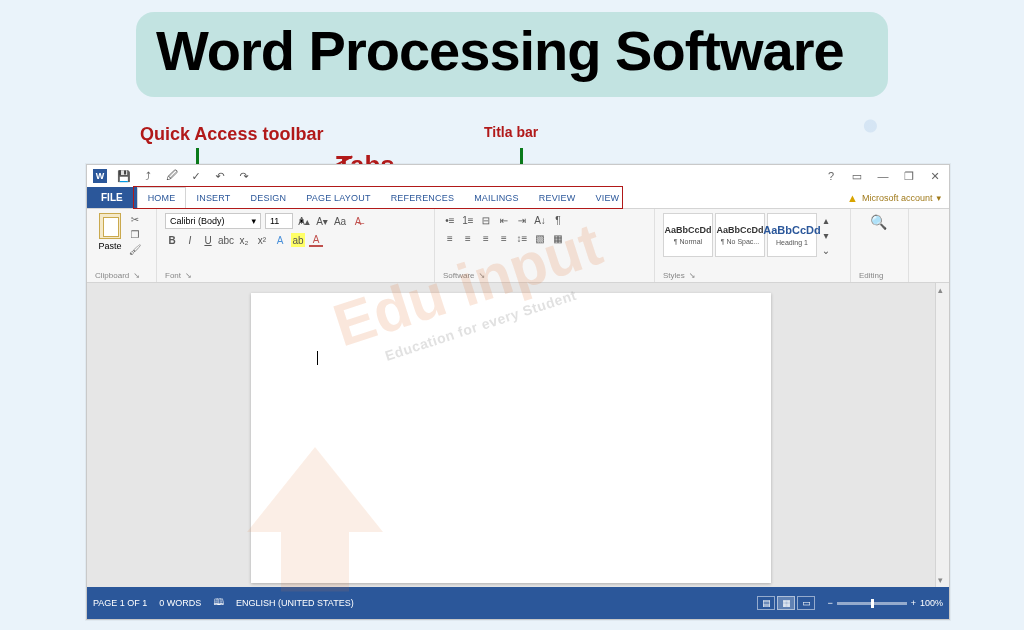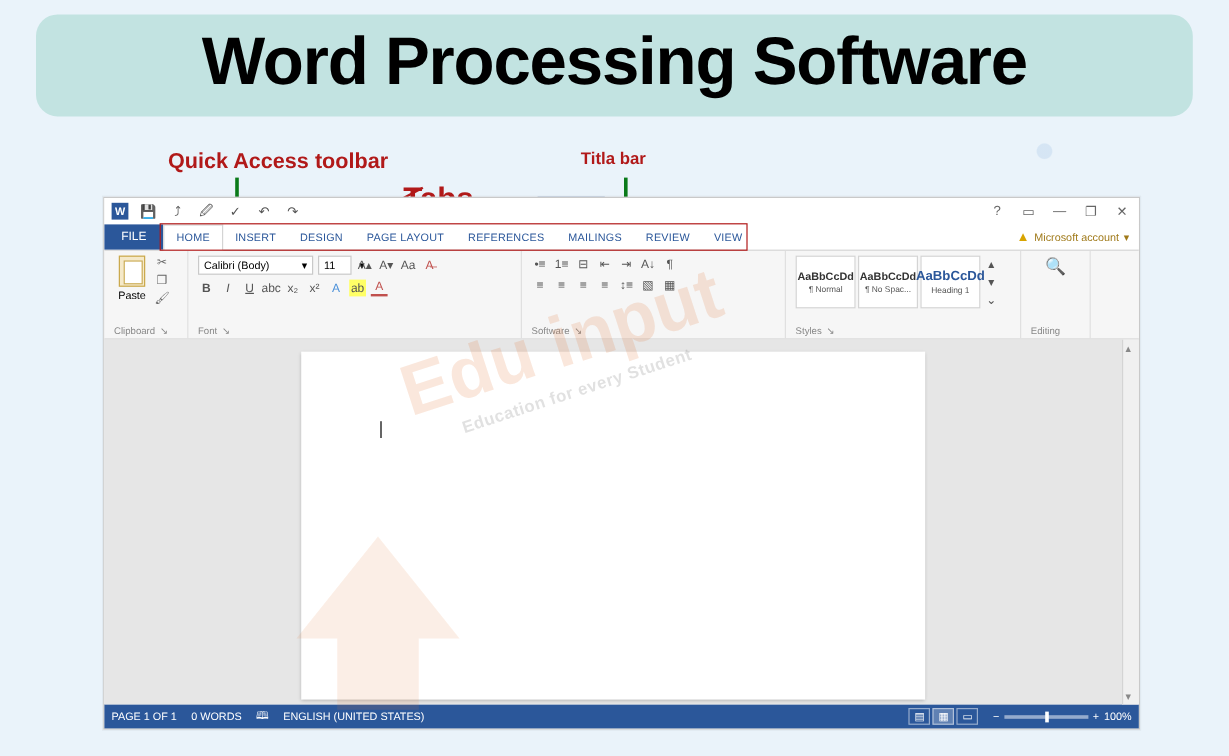--- a/index.html
+++ b/index.html
@@ -16,25 +16,25 @@
     inset: 0;
     background:
       radial-gradient(circle at 10% 30%, rgba(200,220,240,.6) 6px, transparent 7px),
       radial-gradient(circle at 30% 70%, rgba(200,220,240,.6) 6px, transparent 7px),
       radial-gradient(circle at 85% 20%, rgba(200,220,240,.6) 6px, transparent 7px),
       linear-gradient(#eaf3fa, #eaf3fa);
   }
   .title-chip {
     position: relative;
     margin: 12px auto 0;
-    width: 964px;
+    width: 752px;
     background: #c2e3e1;
     border-radius: 18px;
     padding: 6px 20px 14px;
-    text-align: center;
+    text-align: left;
   }
   .title-chip h1 {
     font-size: 56px;
     font-weight: 900;
     letter-spacing: -1px;
     color: #000;
     font-family: Arial, sans-serif;
   }
   .word-window {
     position: absolute;
@@ -78,21 +78,21 @@
   .tabs {
     height: 22px;
     display:flex; align-items:stretch;
     background:#fff;
     border-bottom:1px solid #d4d4d4;
     font-size:10px;
     position: relative;
   }
   .tab-file {
     background:#2b579a; color:#fff; padding:0 14px; display:flex; align-items:center;
-    font-weight:400;
+    font-weight:700;
   }
   .tab {
     padding:0 10px; display:flex;align-items:center;color:#2b579a; text-transform:uppercase;
     font-size:9px; letter-spacing:.2px;
   }
   .tab.active {
     background:#fff; border:1px solid #d4d4d4; border-bottom:1px solid #fff;
     margin-bottom:-1px; color:#2b579a;
   }
   .tab-redbox {
@@ -167,21 +167,21 @@
   }
   .vscroll {
     width:14px; background:#f0f0f0; border-left:1px solid #d4d4d4;
     position:relative;
   }
   .vscroll::after{content:"▾";position:absolute;bottom:2px;left:2px;font-size:9px;color:#888;}
   .vscroll::before{content:"▴";position:absolute;top:2px;left:2px;font-size:9px;color:#888;}
   
   .status {
     height:20px; background:#2b579a; color:#fff; font-size:9px;
-    display:flex; align-items:center; padding:4px 6px; gap:12px;
+    display:flex; align-items:center; padding:16px 6px; gap:12px;
   }
   .status .spacer{flex:1;}
   .view-btns{display:flex;gap:2px;}
   .vbtn{width:18px;height:14px;border:1px solid rgba(255,255,255,.5);display:flex;align-items:center;justify-content:center;font-size:9px;}
   .vbtn.active{background:rgba(255,255,255,.25);}
   .zoom { display:flex; align-items:center; gap:4px; }
   .ztrack{width:70px;height:3px;background:rgba(255,255,255,.5);position:relative;}
   .zthumb{position:absolute;left:34px;top:-3px;width:3px;height:9px;background:#fff;}
   
   .ann {

